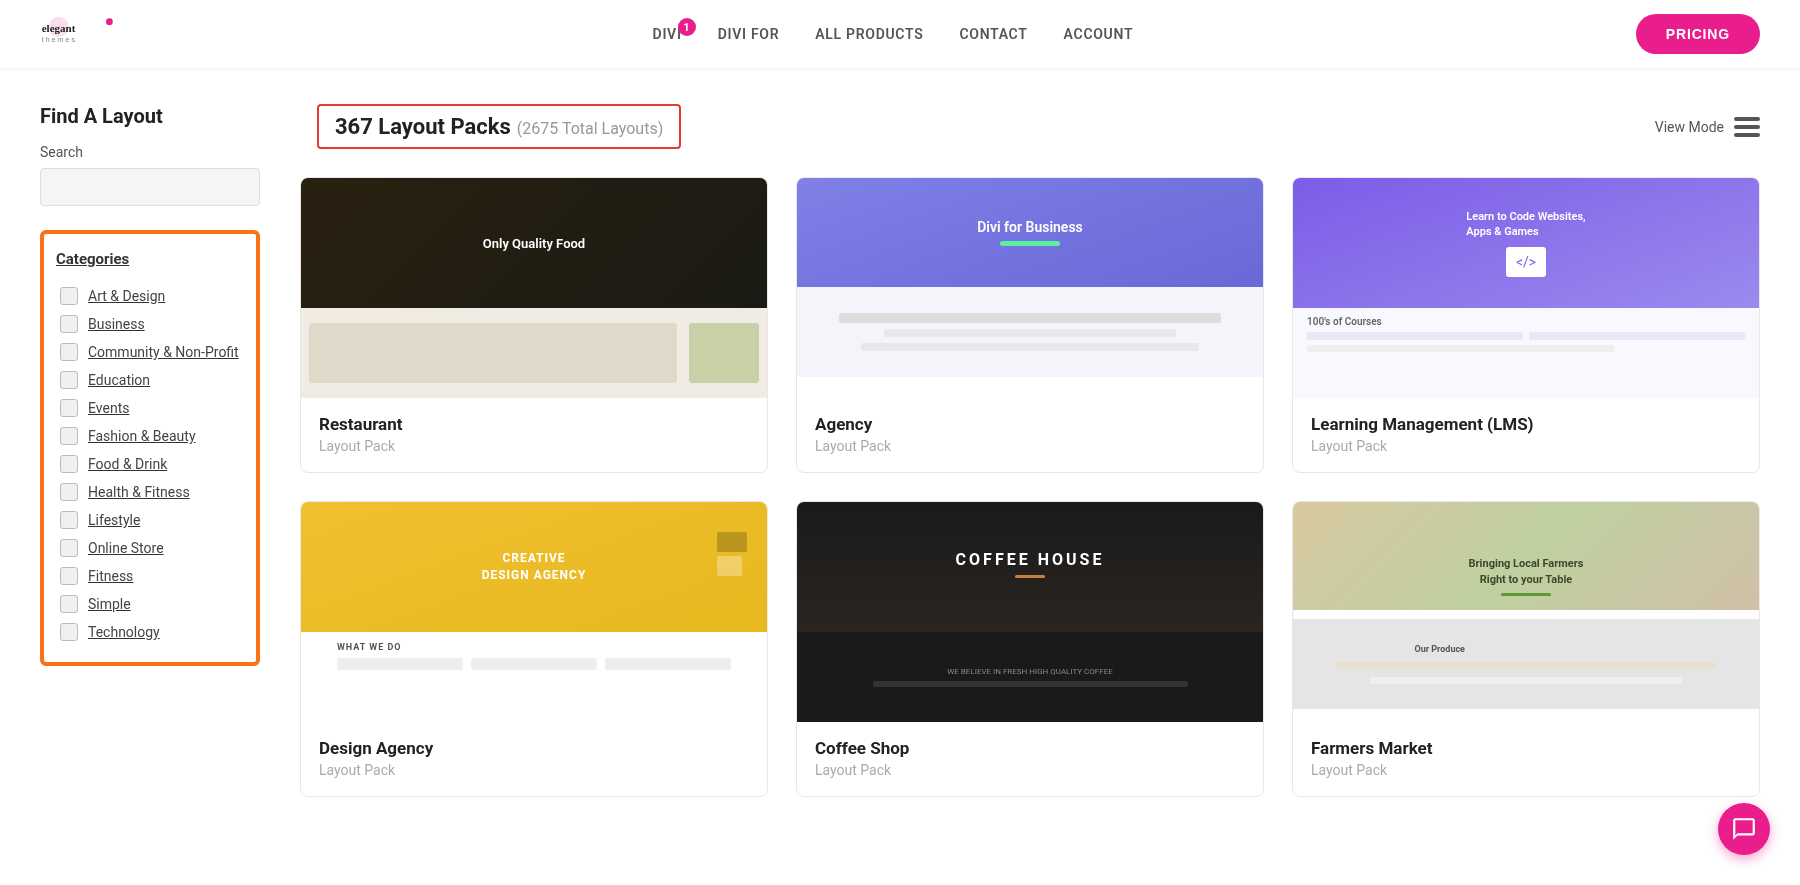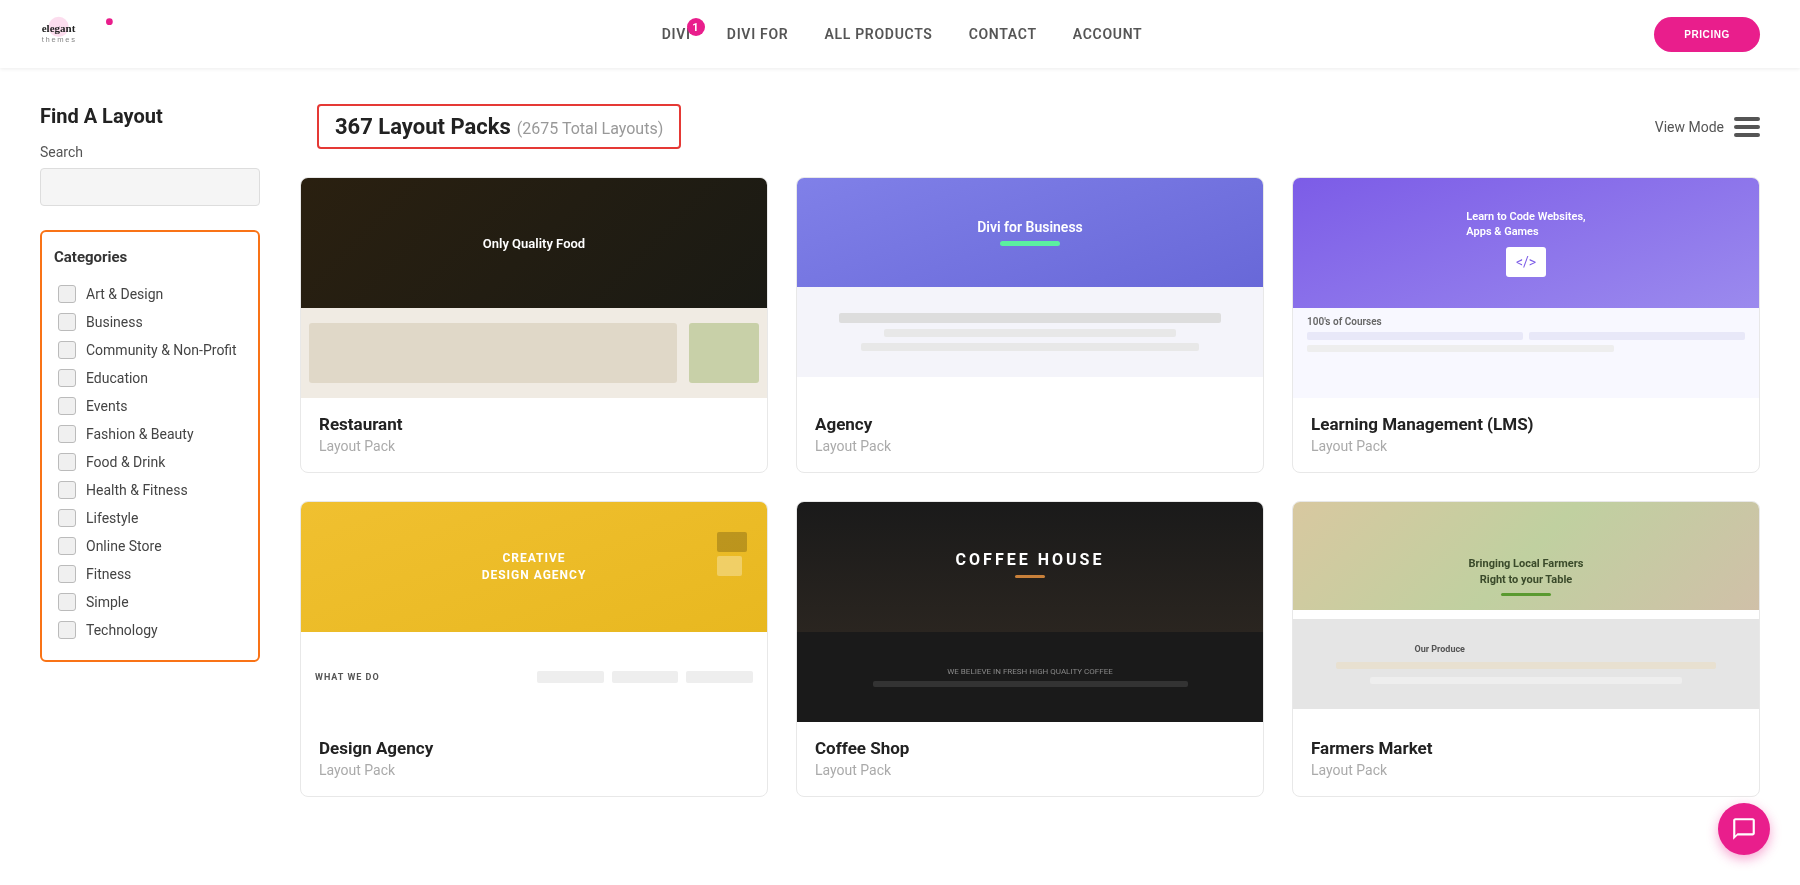--- a/index.html
+++ b/index.html
@@ -59,21 +59,21 @@
       display: flex;
       align-items: center;
       gap: 24px;
     }
     .btn-pricing {
       background: #e91e8c;
       color: #fff;
       border: none;
       border-radius: 30px;
       padding: 12px 30px;
-      font-size: 10px;
+      font-size: 14px;
       font-weight: 700;
       text-transform: uppercase;
       letter-spacing: 0.06em;
       cursor: pointer;
     }
 
     
     .page-body {
       display: flex;
       padding: 0 40px;
@@ -103,23 +103,24 @@
       width: 100%;
       padding: 10px 14px;
       border: 1px solid #ddd;
       border-radius: 4px;
       font-size: 14px;
       background: #f5f5f5;
       margin-bottom: 24px;
       outline: none;
     }
     .categories-box {
-      border: 2px solid #f97316;
+      border: 4px solid #f97316;
       border-radius: 6px;
       padding: 16px 12px;
+      text-decoration: underline;
     }
     .categories-title {
       font-size: 15px;
       font-weight: 700;
       color: #333;
       margin-bottom: 14px;
     }
     .category-item {
       display: flex;
       align-items: center;
@@ -426,21 +427,21 @@
         <div class="card-image">
           <div style="width:100%;height:130px;background:linear-gradient(160deg,#f0c030 0%,#e8b820 100%);position:relative;display:flex;align-items:center;justify-content:center;">
             <div style="text-align:center;">
               <div style="color:#fff;font-size:12px;font-weight:700;line-height:1.4;letter-spacing:1px;">CREATIVE<br>DESIGN AGENCY</div>
             </div>
             <div style="position:absolute;right:20px;top:30px;display:flex;flex-direction:column;gap:4px;">
               <div style="width:30px;height:20px;background:rgba(0,0,0,0.2);border-radius:2px;"></div>
               <div style="width:25px;height:20px;background:rgba(255,255,255,0.3);border-radius:2px;"></div>
             </div>
           </div>
-          <div style="width:100%;height:90px;background:#fff;display:flex;flex-direction:row;align-items:center;gap:6px;padding:10px 14px;">
+          <div style="width:100%;height:90px;background:#fff;display:flex;flex-direction:column;align-items:center;gap:6px;padding:10px 14px;">
             <div style="width:90%;font-size:9px;font-weight:700;color:#555;letter-spacing:1px;">WHAT WE DO</div>
             <div style="display:flex;gap:8px;width:90%;">
               <div style="flex:1;height:12px;background:#eee;border-radius:2px;"></div>
               <div style="flex:1;height:12px;background:#eee;border-radius:2px;"></div>
               <div style="flex:1;height:12px;background:#eee;border-radius:2px;"></div>
             </div>
           </div>
         </div>
         <div class="card-info">
           <div class="card-name">Design Agency</div>

